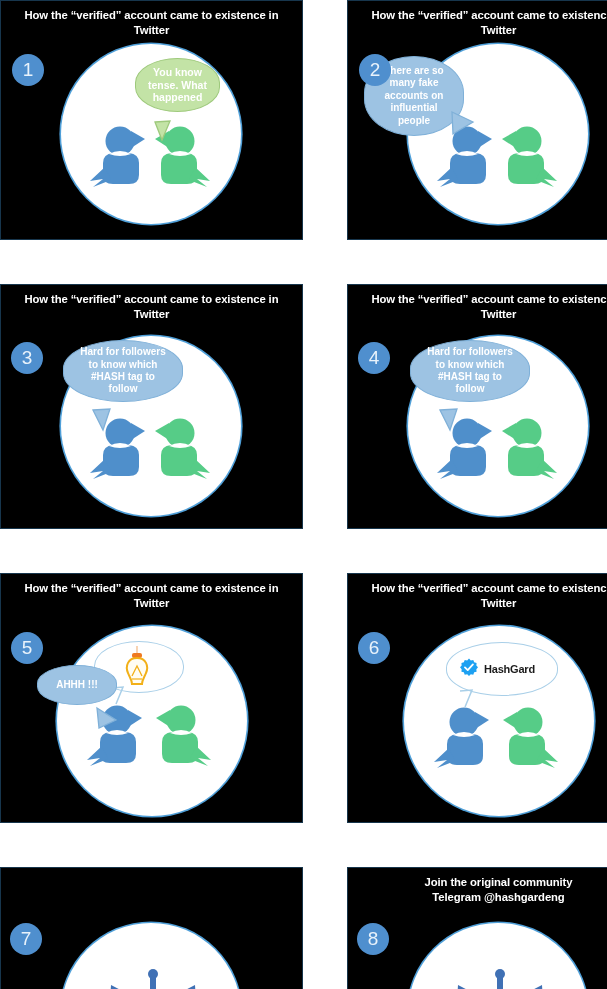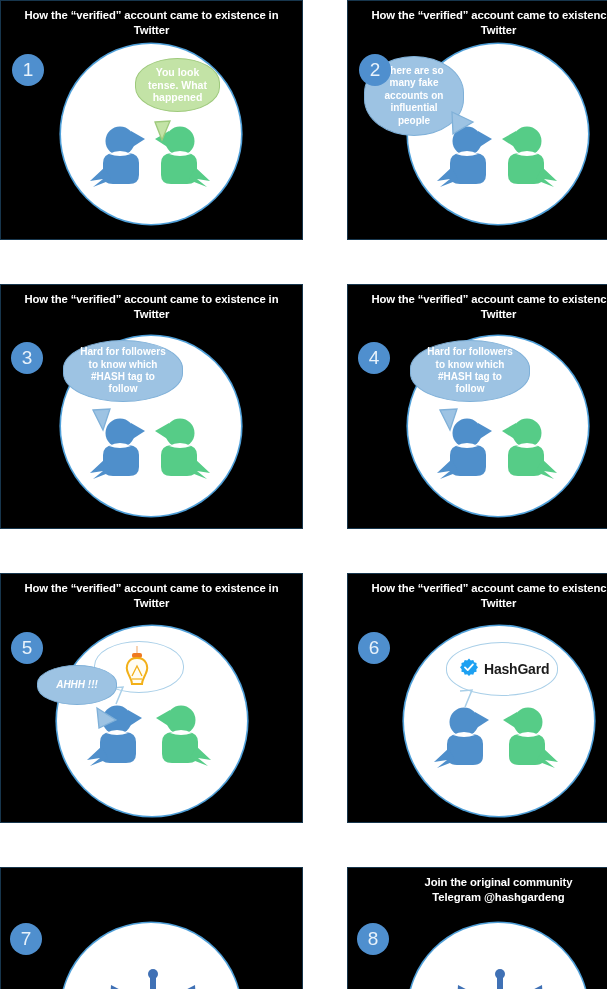--- a/index.html
+++ b/index.html
@@ -96,42 +96,42 @@
   
   .bulb{position:absolute;z-index:26;}
 
   
   .verified-row{
     position:absolute;
     display:flex;align-items:center;gap:6px;
     z-index:26;
   }
   .verified-row .wordmark{
-    color:#1b1b1b;font-weight:bold;font-size:14px;
+    color:#1b1b1b;font-weight:bold;font-size:11px;
     letter-spacing:-0.2px;
   }
 
   
   .logo{position:absolute;z-index:12;}
   .logo svg{display:block;}
 </style>
 </head>
 <body>
 
 <div id="comic-grid">
 
   <div class="panel">
     <div class="panel-title">How the “verified” account came to existence in
 Twitter</div>
     <div class="badge" style="left:11px;top:53px;">1</div>
 
     <div class="stage" style="left:60px;top:43px;width:180px;height:180px;"></div>
 
     <div class="bubble green" style="left:134px;top:57px;width:85px;height:54px;font-size:10.5px;line-height:12.5px;">
-      <span>You look
+      <span>You know
 tense. What
 happened</span>
       <span class="tailwrap" style="left:18px;top:48px;">
         <svg width="22" height="22" viewBox="0 0 22 22">
             <polygon points="1,2 16,1 8,20" fill="#c3e3a6" stroke="#9ec97c" stroke-width="1.3"></polygon>
           </svg>
       </span>
     </div>
 
     <div class="birds" style="left:88px;top:122px;">
@@ -305,21 +305,21 @@
     <span class="bulb" style="left:123px;top:72px;">
       <svg width="26" height="44" viewBox="0 0 26 44">
         <line x1="13" y1="0" x2="13" y2="8" stroke="#f6c9a0" stroke-width="1.6"></line>
         <rect x="8" y="7" width="10" height="5" rx="2" fill="#ef7a21"></rect>
         <path d="M13 12 C4 12 1 20 4 27 C6 32 8 34 8 38 L18 38 C18 34 20 32 22 27 C25 20 22 12 13 12 Z" fill="#fffdf3" stroke="#f2b018" stroke-width="2"></path>
         <path d="M8 30 L13 20 L18 30" fill="none" stroke="#f2b018" stroke-width="1.3"></path>
         <line x1="8" y1="33" x2="18" y2="33" stroke="#f2b018" stroke-width="1.2"></line>
       </svg>
     </span>
 
-    <div class="bubble blue" style="left:36px;top:91px;width:80px;height:40px;font-size:10px;line-height:12px;font-style:italic;">
+    <div class="bubble blue" style="left:36px;top:91px;width:80px;height:40px;font-size:10px;line-height:12px;">
       <span>AHHH !!!</span>
       <span class="tailwrap" style="left:58px;top:28px;">
         <svg width="26" height="26" viewBox="0 0 26 26">
             <polygon points="1,2 20,14 3,22" fill="#9dc3e3" stroke="#7fb0d8" stroke-width="1.3"></polygon>
           </svg>
       </span>
     </div>
 
     <div class="birds" style="left:85px;top:128px;">
       <div class="bird" style="left:0px;top:0px;">

